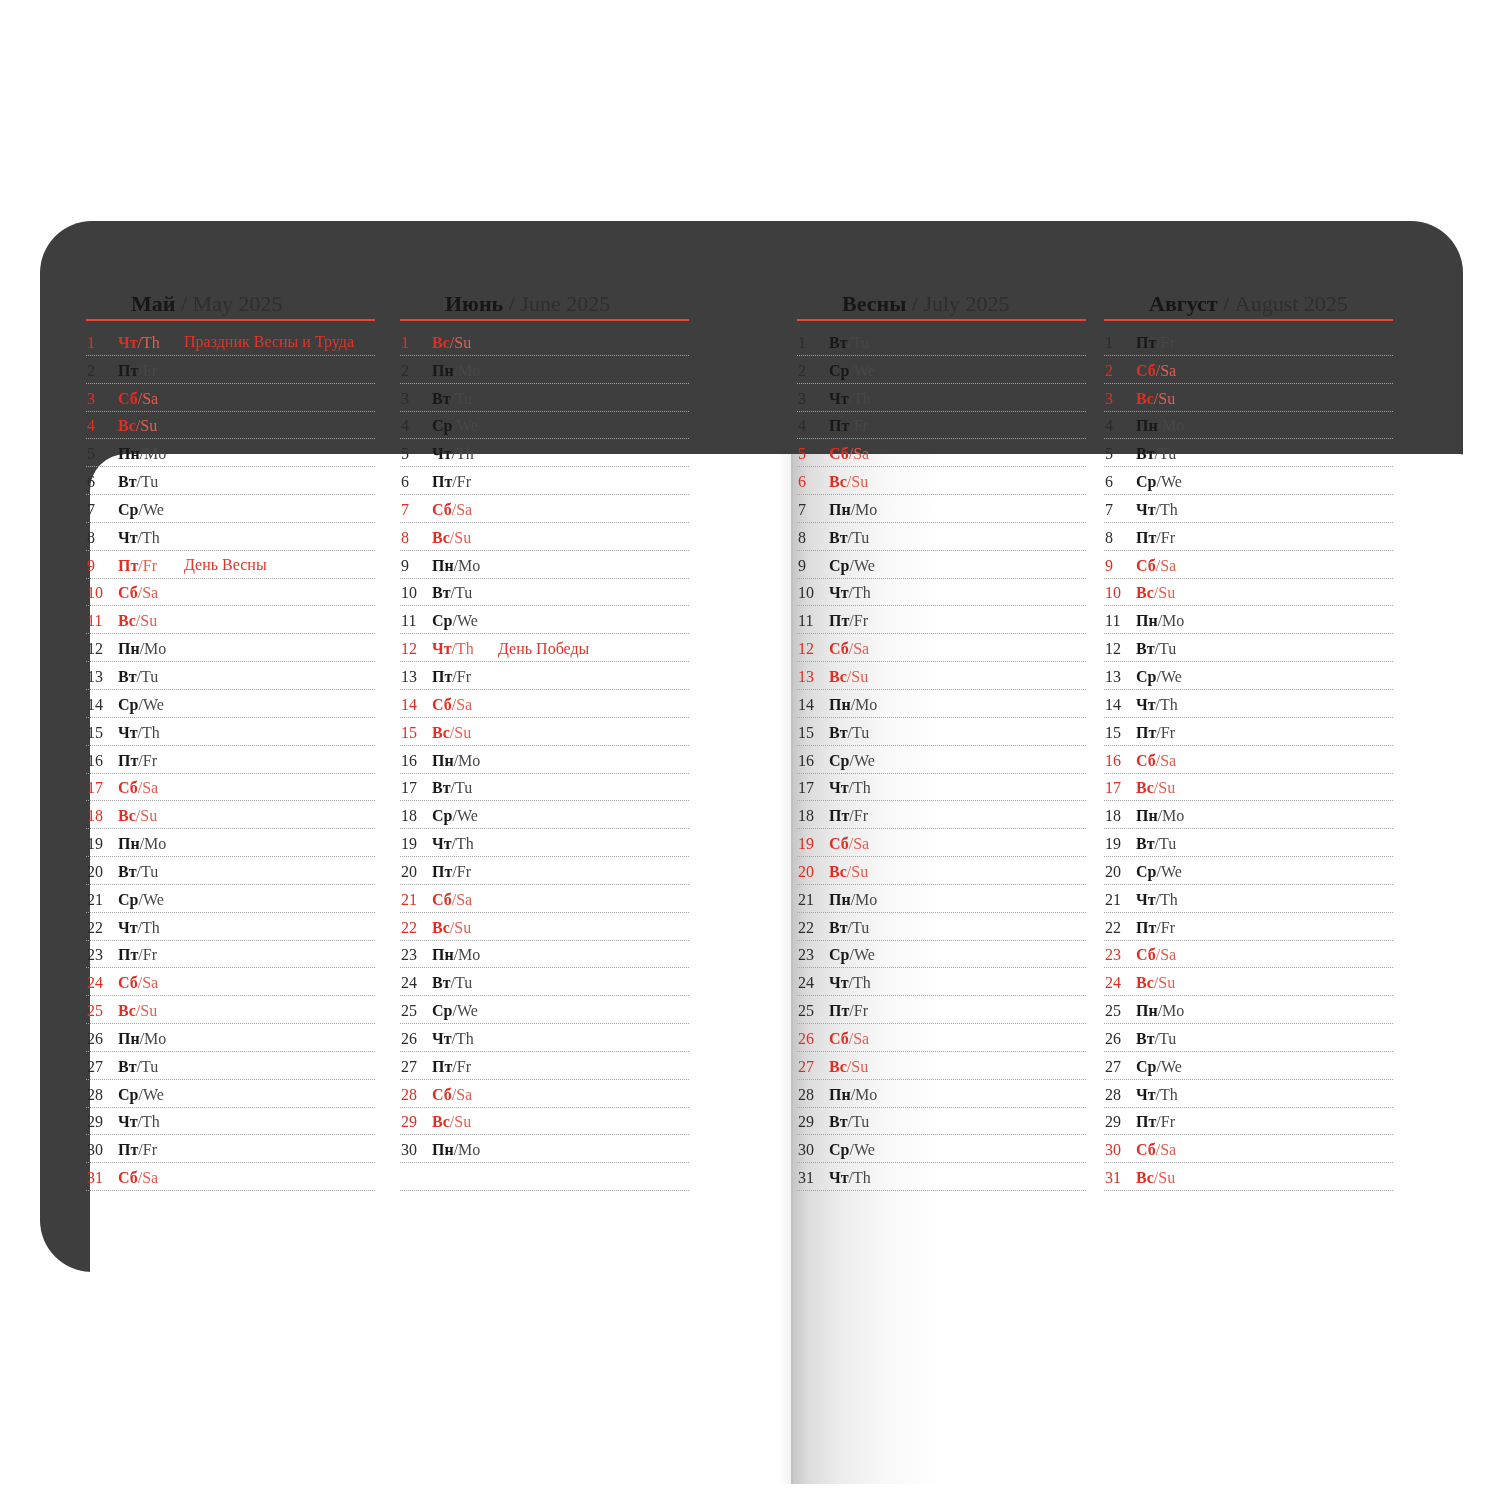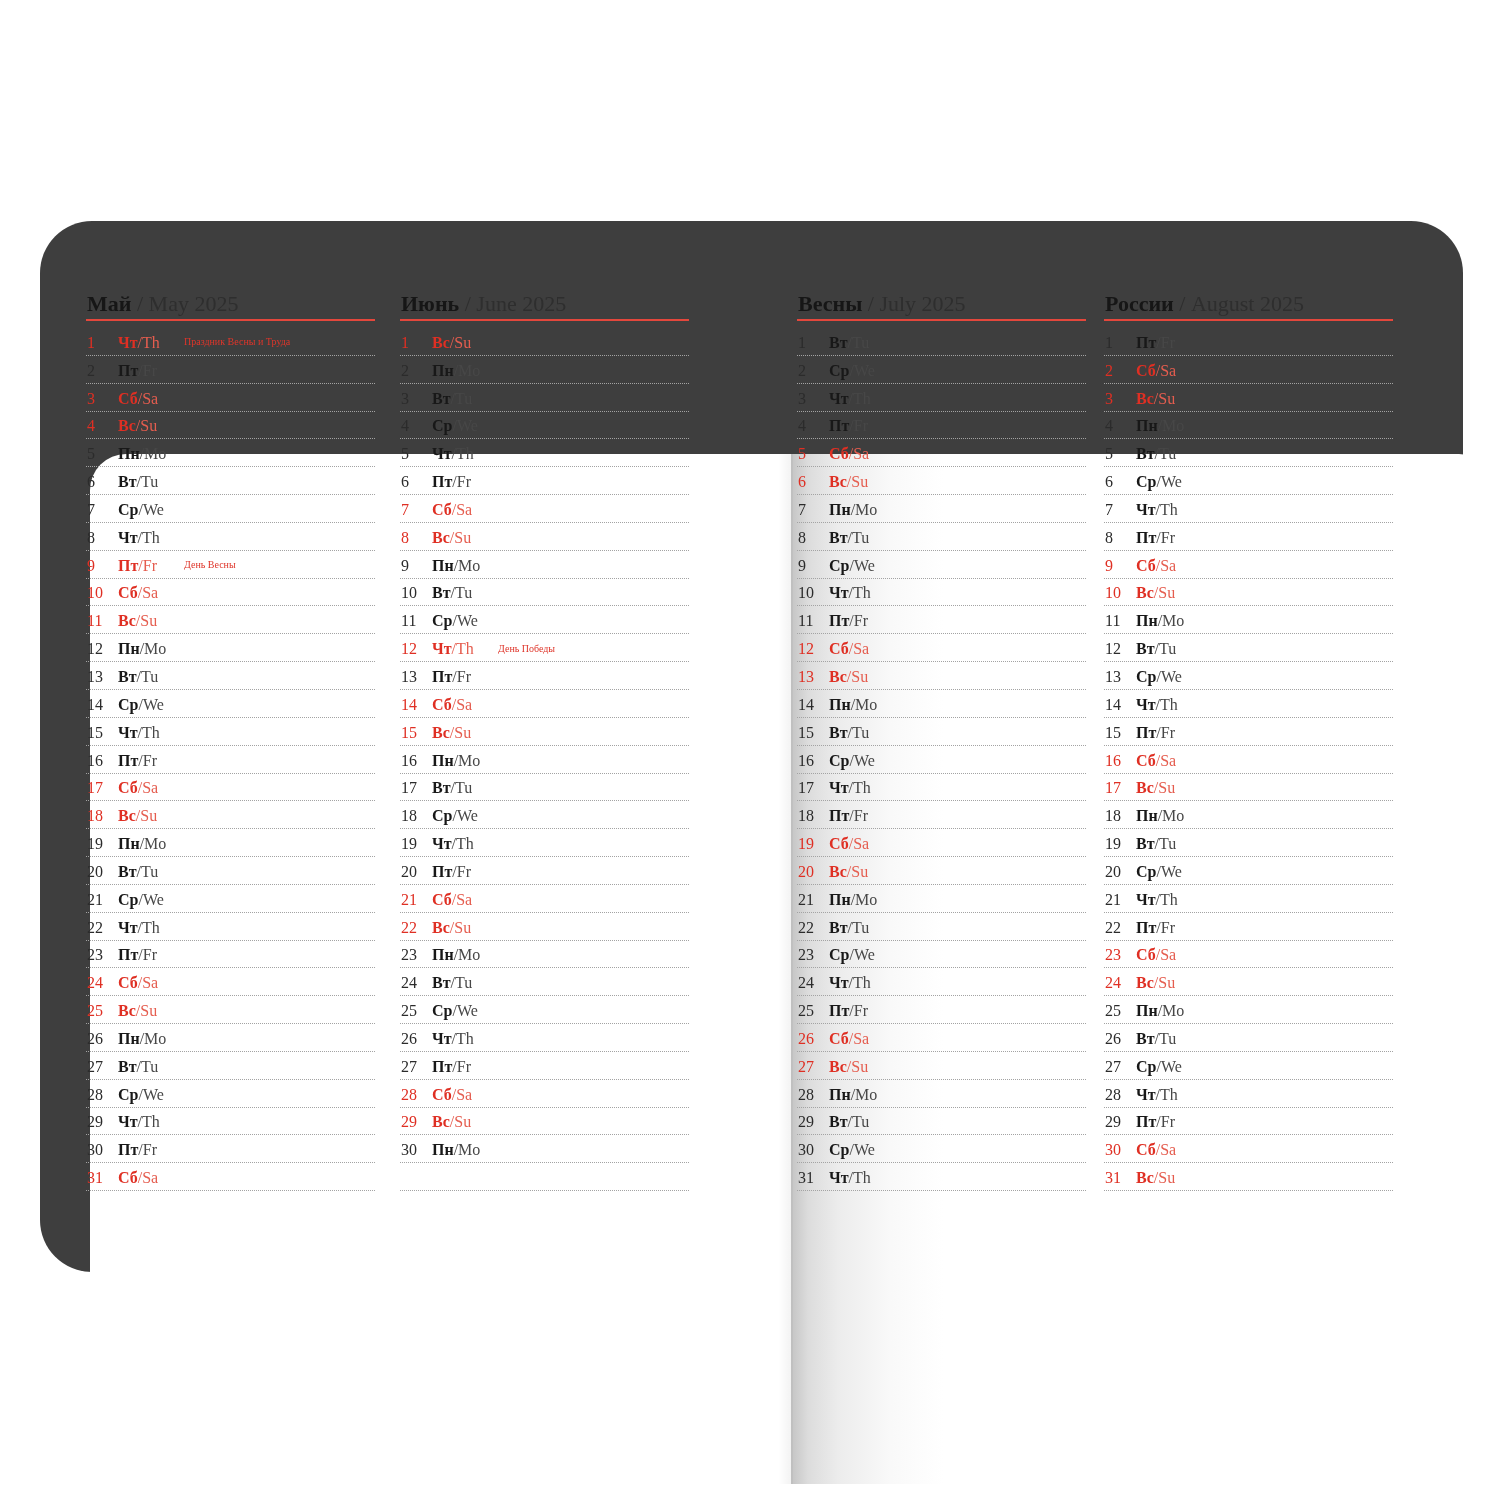--- a/index.html
+++ b/index.html
@@ -33,37 +33,37 @@
   .col{position:absolute;top:293px;width:289px;}
   .col-0{left:86px;}
   .col-1{left:400px;}
   .col-2{left:797px;}
   .col-3{left:1104px;}
   .mhead{
     font-size:22px;line-height:22px;color:#262626;
     padding:0 0 4px 1px;border-bottom:2px solid #e4473c;
     white-space:nowrap;
   }
-  .mhead .mru{font-weight:bold;color:#161616;}
+  .mhead .mru{font-weight:bold;color:#161616;margin-left:44px;}
   .mhead .men{font-weight:normal;color:#2e2e2e;}
   .rows{margin-top:7px;}
   .row{
     position:relative;height:27.85px;box-sizing:border-box;
     border-bottom:1px dotted #a3a3a3;
   }
   .row .num{
     position:absolute;left:1px;bottom:4px;
     font-size:16px;line-height:16px;color:#2b2b2b;
   }
   .row .dw{position:absolute;left:32px;bottom:4px;font-size:16px;line-height:16px;white-space:nowrap;}
   .row .ru{font-weight:bold;color:#181818;}
   .row .lat{font-weight:normal;color:#474747;}
   .row .note{
     position:absolute;left:98px;bottom:7px;
-    font-size:10px;line-height:11.5px;color:#df352a;white-space:nowrap;
+    font-size:16px;line-height:11.5px;color:#df352a;white-space:nowrap;
   }
   .row.red .num{color:#df2f23;}
   .row.red .ru{color:#df2f23;}
   .row.red .lat{color:#e55d4f;}
 </style>
 </head>
 <body>
 
 <div class="cover">
   <div class="pages">
@@ -457,21 +457,21 @@
         <span class="dw"><b class="ru">Ср</b><span class="lat">/We</span></span>
       </div>
       <div class="row">
         <span class="num">31</span>
         <span class="dw"><b class="ru">Чт</b><span class="lat">/Th</span></span>
       </div>
     </div>
 </div>
 
 <div class="col col-3">
-  <div class="mhead"><span class="mru">России</span><span class="men"> / August 2025</span></div>
+  <div class="mhead"><span class="mru">Август</span><span class="men"> / August 2025</span></div>
   <div class="rows">
       <div class="row">
         <span class="num">1</span>
         <span class="dw"><b class="ru">Пт</b><span class="lat">/Fr</span></span>
       </div>
       <div class="row red">
         <span class="num">2</span>
         <span class="dw"><b class="ru">Сб</b><span class="lat">/Sa</span></span>
       </div>
       <div class="row red">

